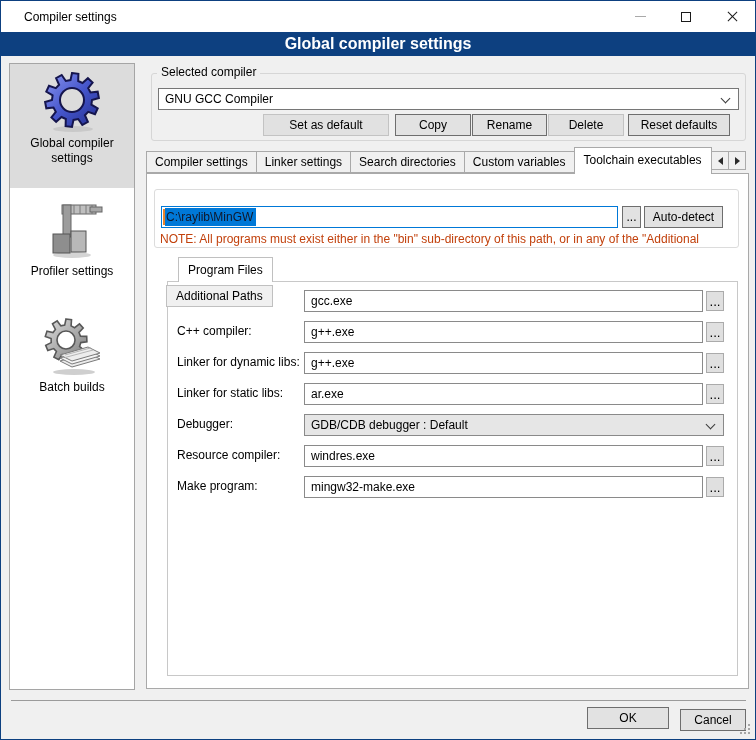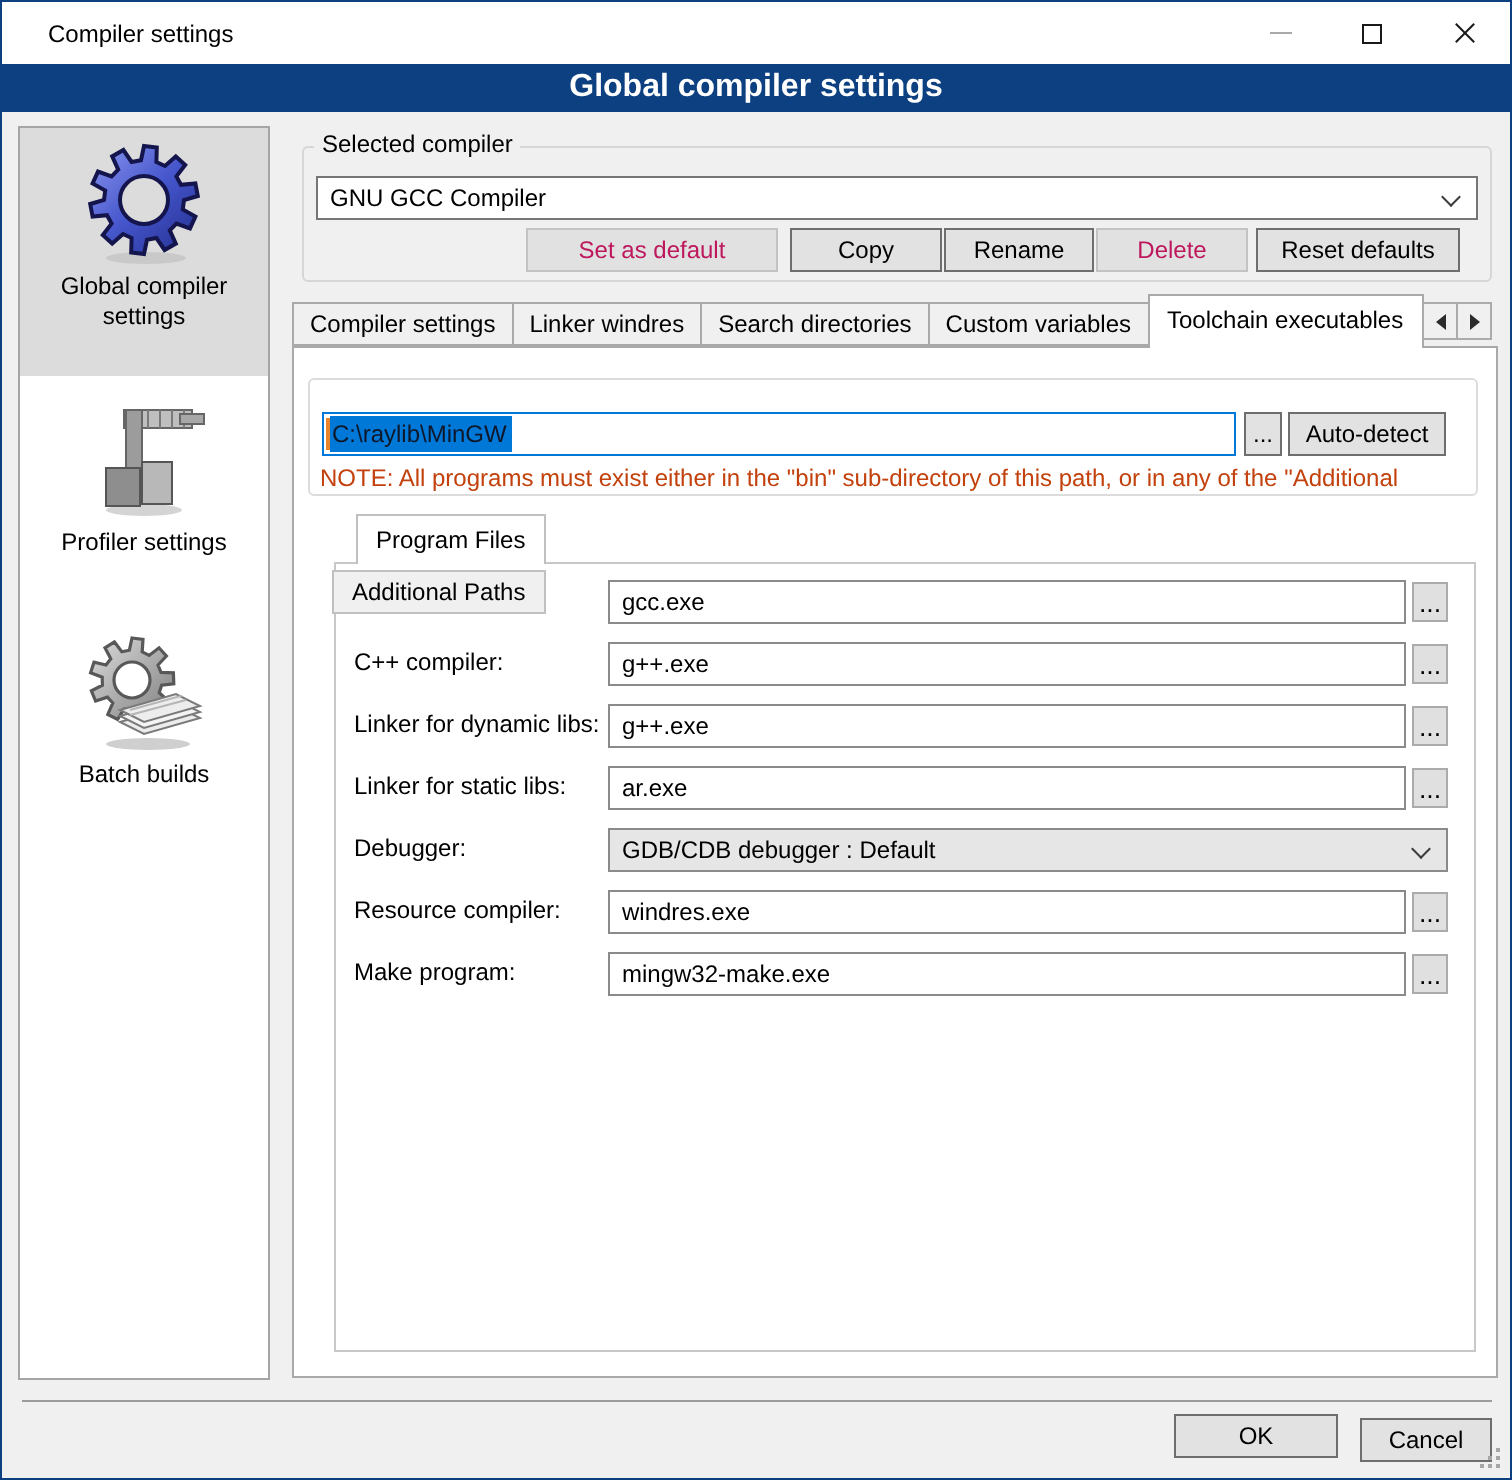--- a/index.html
+++ b/index.html
@@ -39,21 +39,21 @@
   .gb2 { left:153px; top:188px; width:585px; height:59px; border-color:#DCDCDC; }
   .gb2-legend { left:160px; top:181px; background:#FFFFFF; }
   
   .combo { background:#FFF; border:1px solid #767676; line-height:20px; padding-left:6px; position:absolute; height:22px; cursor:default; }
   .combo-main { left:157px; top:87px; width:581px; }
   .chev { position:absolute; right:9px; top:6px; width:7px; height:7px;
           border-right:1.5px solid #3C3C3C; border-bottom:1.5px solid #3C3C3C; transform:rotate(45deg); }
   
   .btn { position:absolute; height:22px; background:#E2E2E2; border:1px solid #6E6E6E;
          font-family:inherit; font-size:12px; text-align:center; line-height:19px; padding:0; color:#000; cursor:default; }
-  .btn.disabled { background:#E1E1E1; border-color:#C3C3C3; color:#be185d; }
+  .btn.disabled { background:#E1E1E1; border-color:#C3C3C3; color:#000000; }
   .b-setdef { left:262px; top:113px; width:126px; }
   .b-copy   { left:394px; top:113px; width:76px; }
   .b-rename { left:471px; top:113px; width:75px; }
   .b-delete { left:547px; top:113px; width:76px; }
   .b-reset  { left:627px; top:113px; width:102px; }
   
   .tabstrip { position:absolute; left:145px; top:146px; width:603px; height:27px; z-index:3; }
   .tabclip { position:absolute; left:0; top:0; width:566px; height:27px; overflow:hidden; display:flex; align-items:flex-start; }
   .tab { flex:0 0 auto; white-space:nowrap; border:1px solid #A9A9A9; background:#F0F0F0;
          height:22px; margin-top:4px; line-height:21px; padding:0 8px; margin-left:-1px; cursor:default; }
@@ -171,21 +171,21 @@
   </div>
   <button class="btn disabled b-setdef">Set as default</button>
   <button class="btn b-copy">Copy</button>
   <button class="btn b-rename">Rename</button>
   <button class="btn disabled b-delete">Delete</button>
   <button class="btn b-reset">Reset defaults</button>
 
   <div class="tabstrip">
     <div class="tabclip">
       <span class="tab">Compiler settings</span>
-      <span class="tab">Linker windres</span>
+      <span class="tab">Linker settings</span>
       <span class="tab">Search directories</span>
       <span class="tab">Custom variables</span>
       <span class="tab active">Toolchain executables</span>
       <span class="tab">Build options</span>
     </div>
     <div class="tabarrows">
       <span class="arrowbtn">
           <i class="tri-left"></i>
         </span>
       <span class="arrowbtn">

